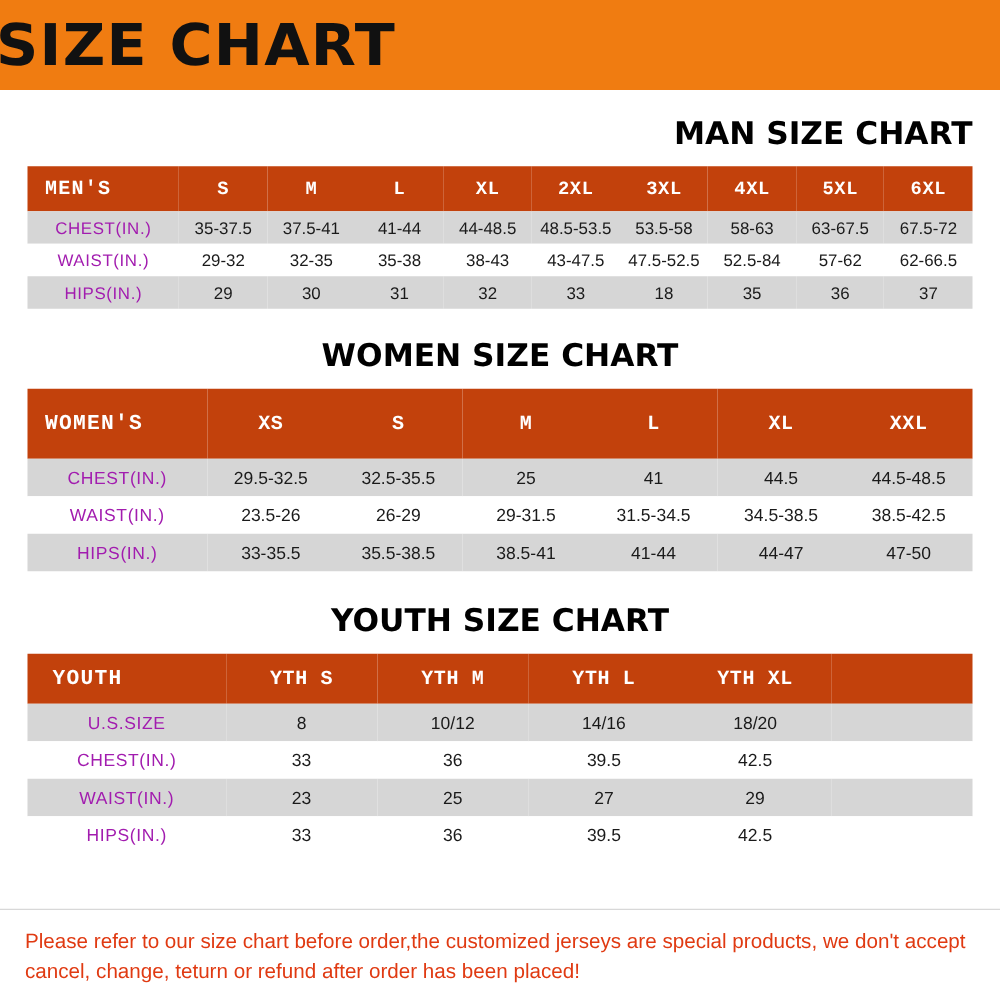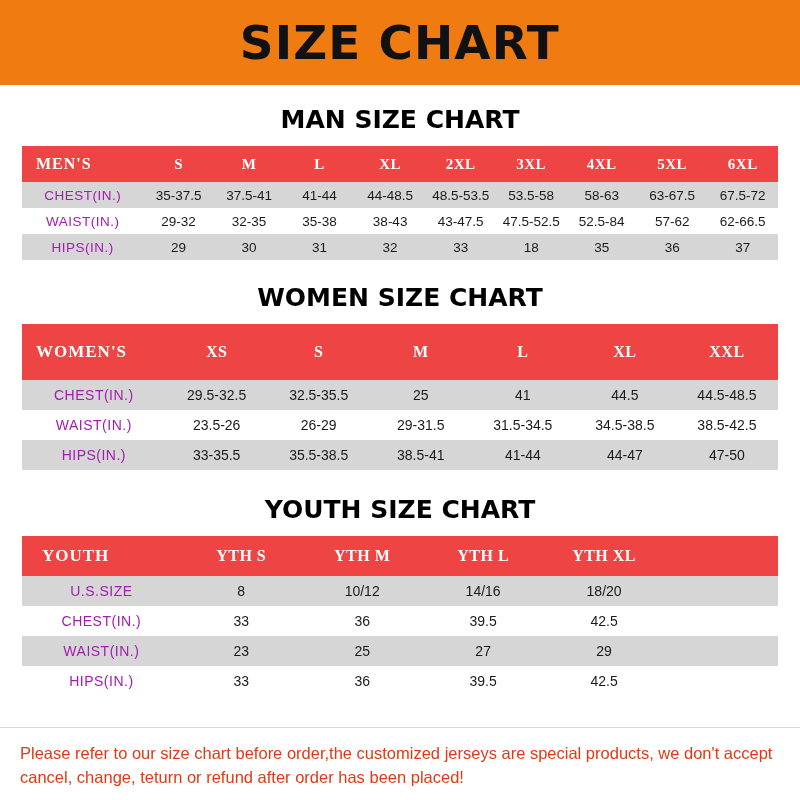--- a/index.html
+++ b/index.html
@@ -13,24 +13,23 @@
   .page {
     width: 800px; height: 800px;
     position: relative;
     background: #ffffff;
     display: flex;
     flex-direction: column;
   }
   
   .banner {
     background: #f07c11;
-    height: 85px;
+    height: 72px;
     display: flex;
     align-items: center;
-    justify-content: center;
     flex: 0 0 auto;
   }
   .banner-title {
     font-family: "DejaVu Sans", sans-serif;
     font-weight: bold;
     font-size: 46px;
     letter-spacing: 1px;
     color: #111111;
     line-height: 1;
     text-align: center;
@@ -44,37 +43,37 @@
     flex-direction: column;
   }
   .section-title {
     text-align: center;
     font-family: "DejaVu Sans", sans-serif;
     font-weight: bold;
     font-size: 25px;
     color: #000000;
     letter-spacing: 0px;
   }
-  .t1 { margin: 20px 0 12px 0; }
+  .t1 { margin: 20px 0 12px 0; text-align: right; }
   .t2 { margin: 23px 0 12px 0; }
   .t3 { margin: 25px 0 12px 0; }
 
   table {
     width: 100%;
     border-collapse: collapse;
     table-layout: fixed;
   }
   thead td {
-    background: #ef4444;
+    background: #c2410c;
     color: #ffffff;
     font-weight: bold;
     font-size: 15px;
     height: 36px;
     text-align: center;
-    font-family: Liberation Serif, serif;
+    font-family: Liberation Mono, monospace;
     letter-spacing: 0.5px;
   }
   thead td.rowlabel {
     text-align: left;
     padding-left: 14px;
     font-size: 16px;
     letter-spacing: 1px;
   }
   tbody td {
     height: 26px;

